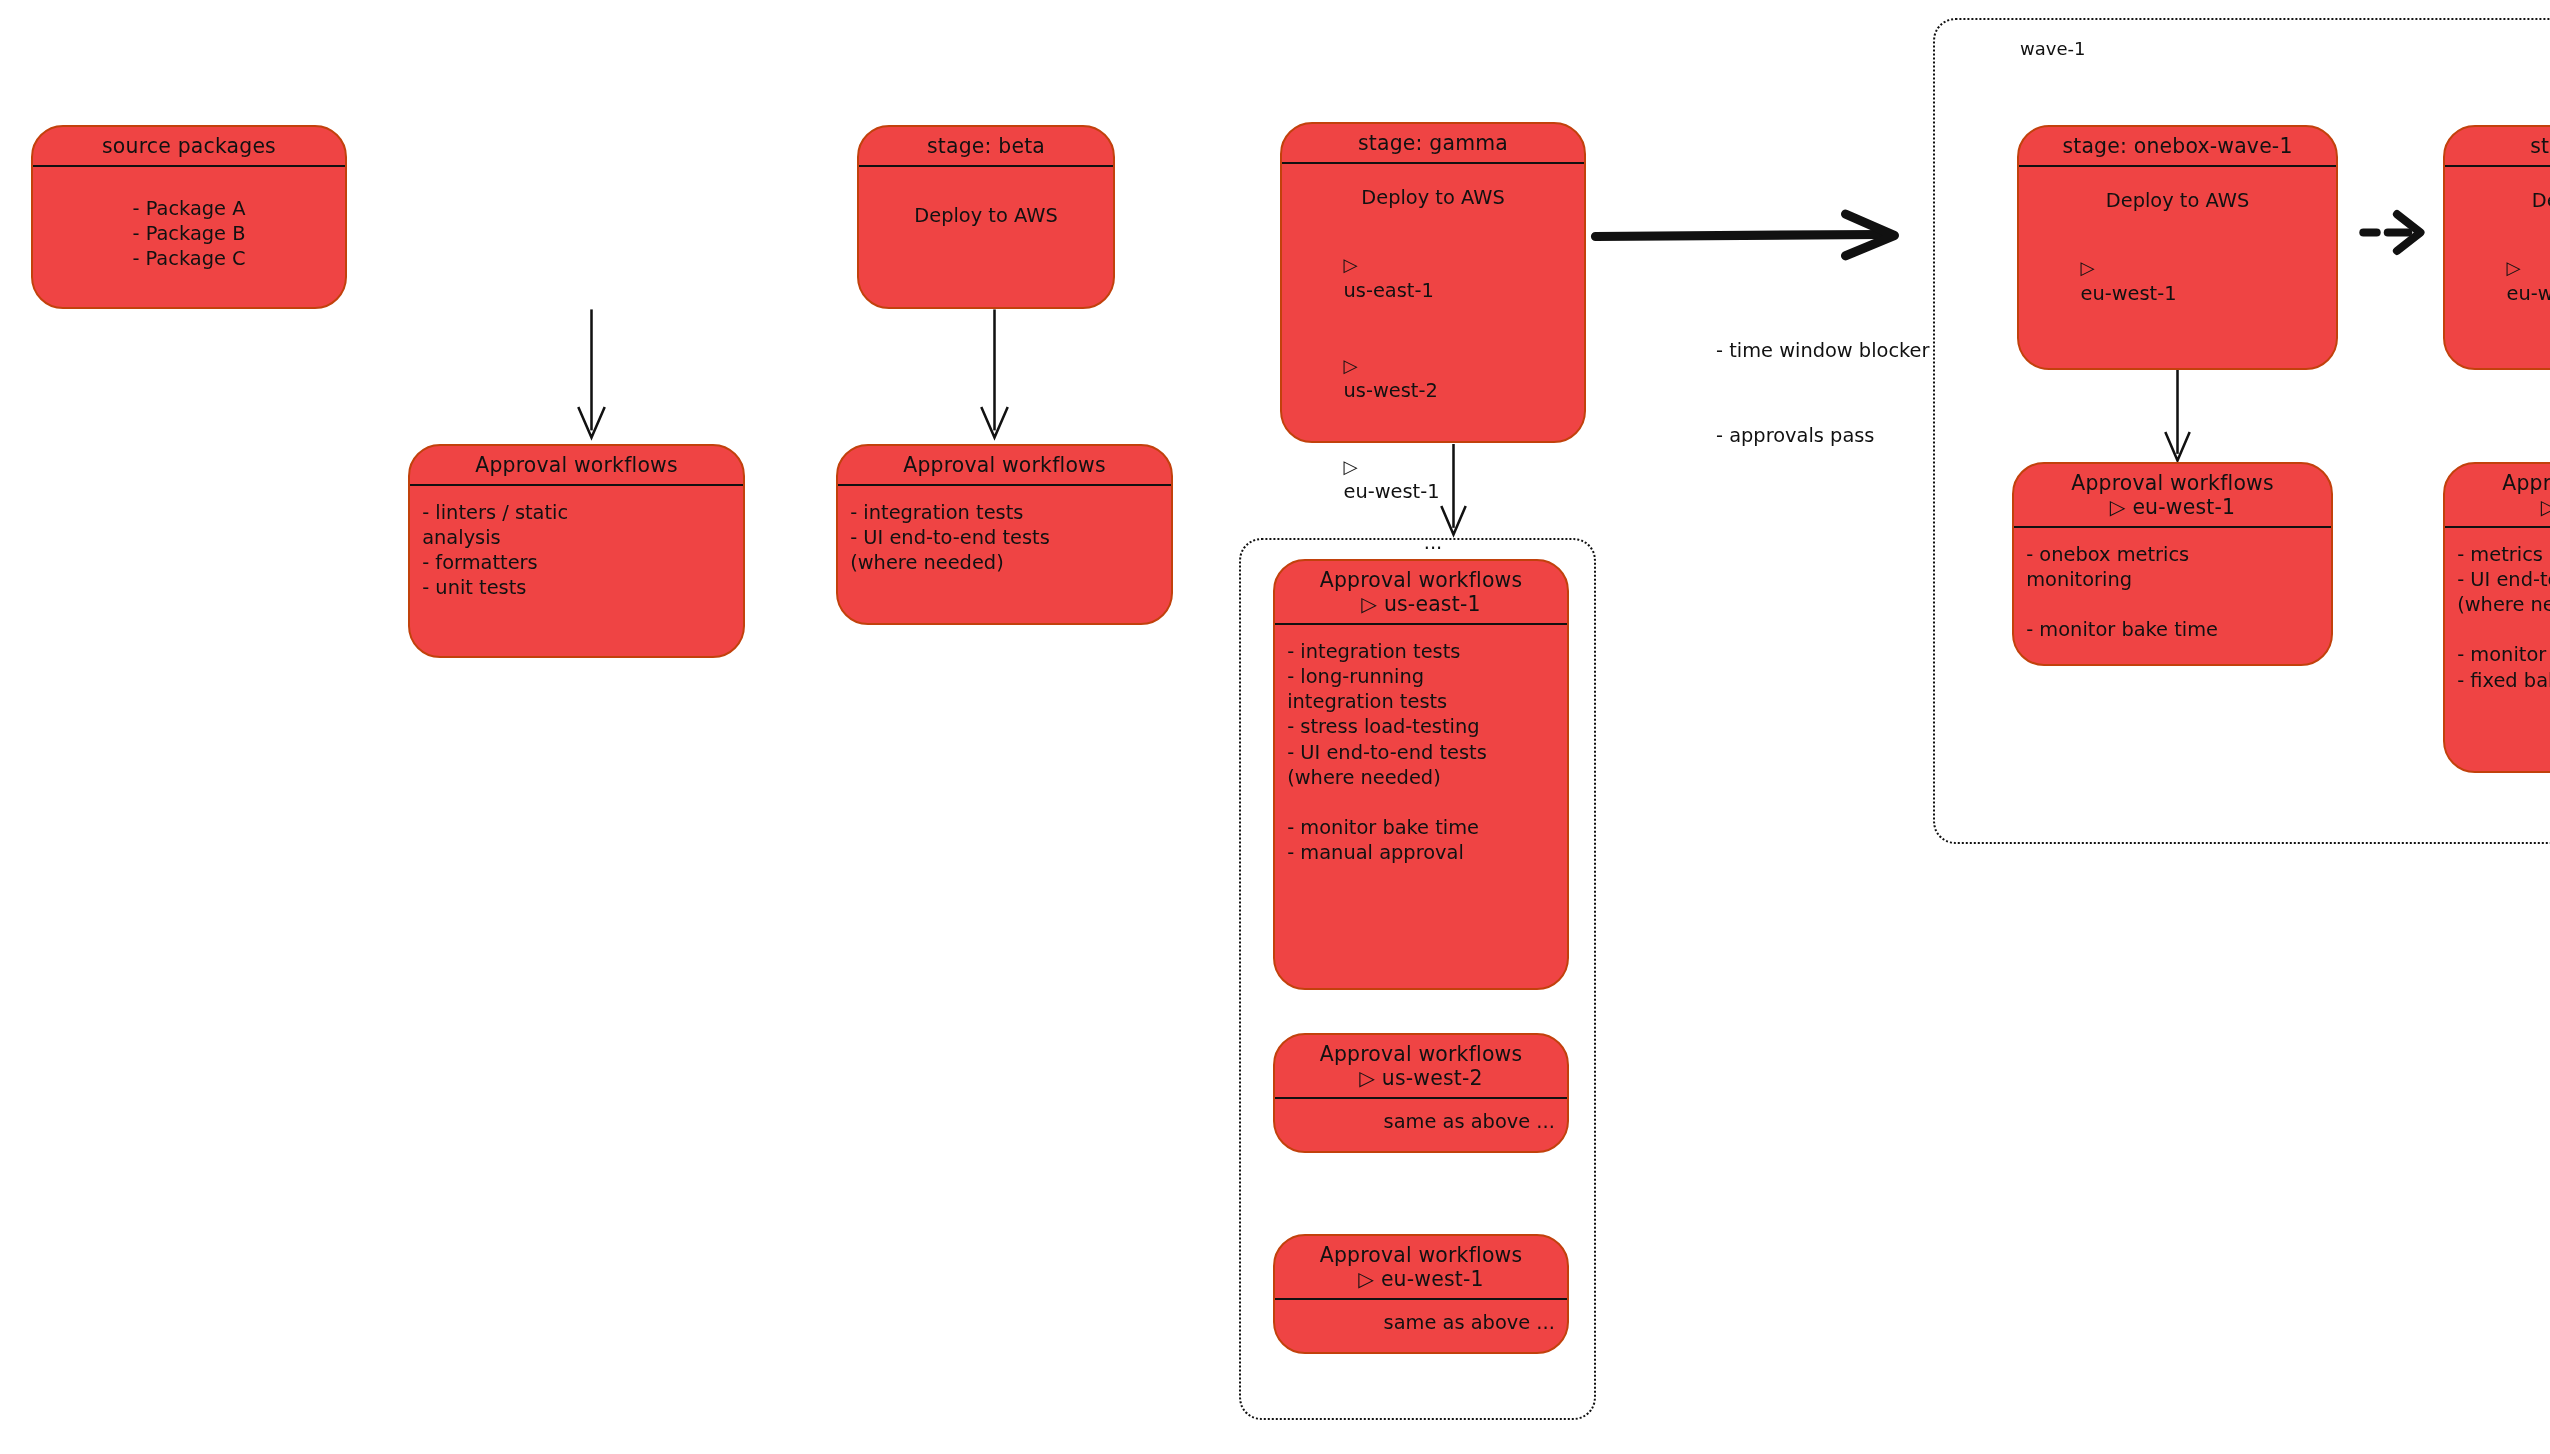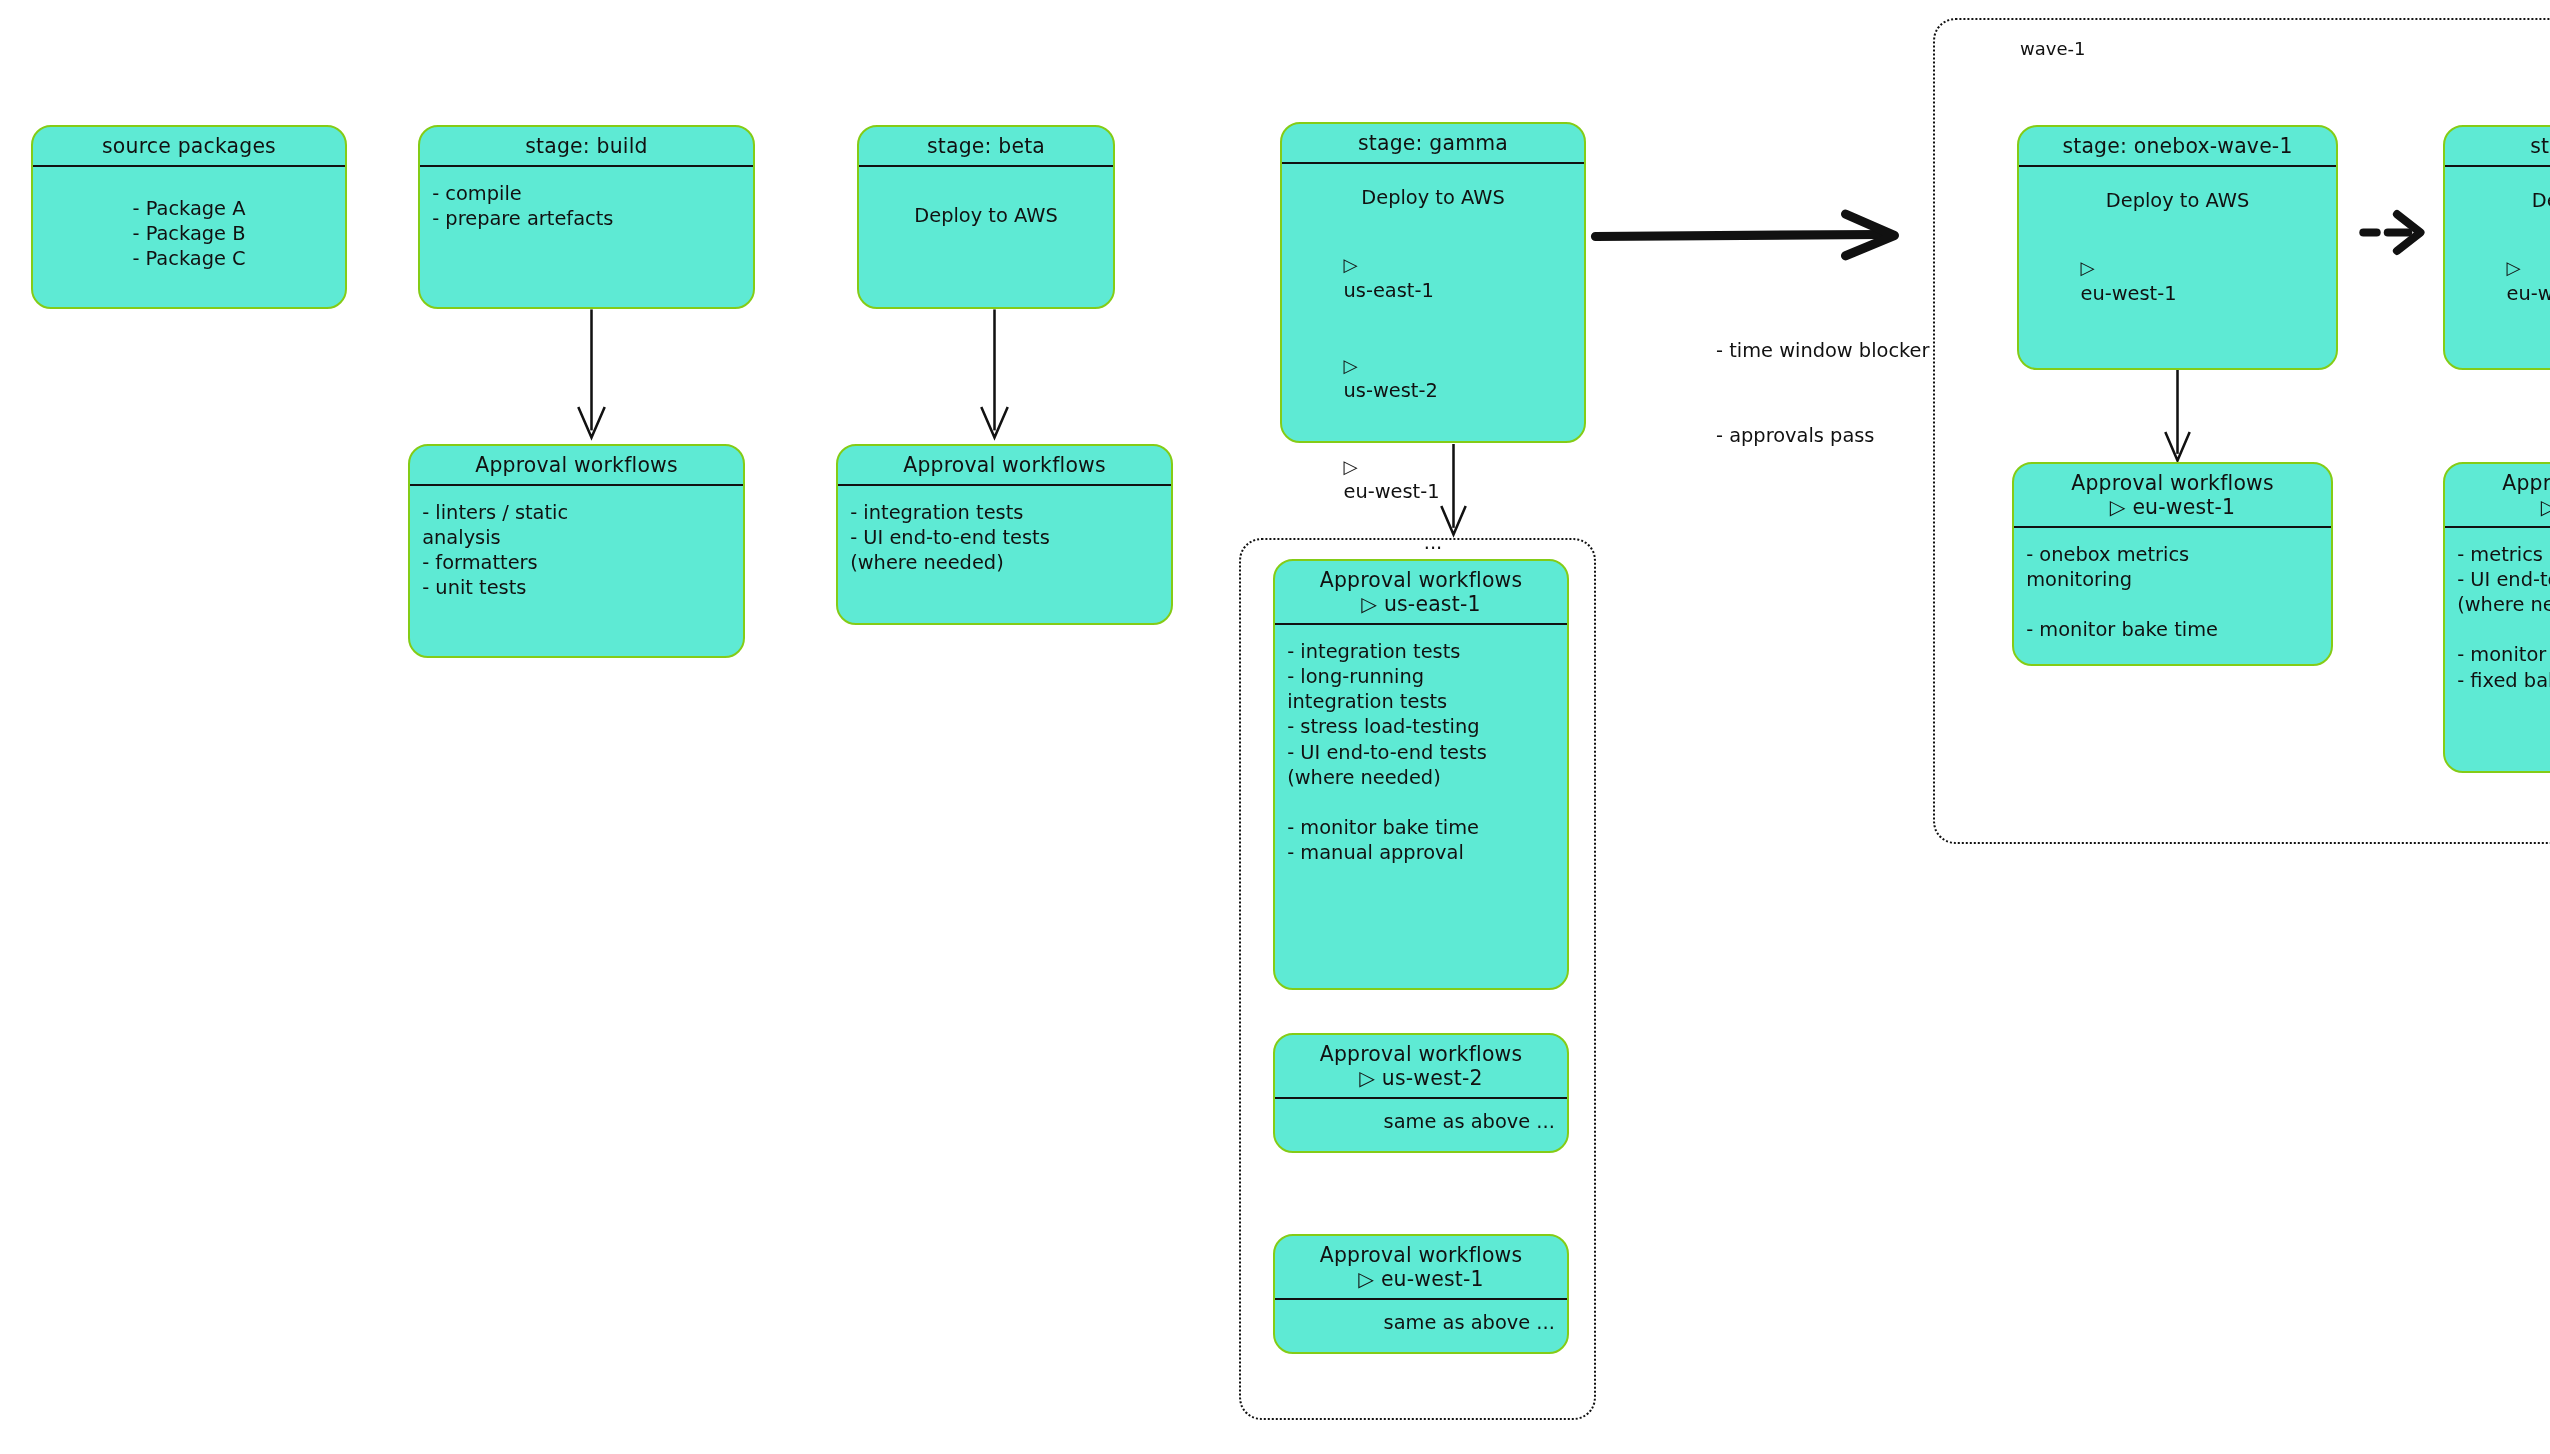--- a/index.html
+++ b/index.html
@@ -12,23 +12,23 @@
     width:4045px;
     height:1454px;
     background:#ffffff;
     overflow:hidden;
   }
 
   
   .card{
     position:absolute;
     box-sizing:border-box;
-    border:2px solid #84cc16;
-    border-radius:20px;
-    background:#5eead4;
+    border:2px solid #c2410c;
+    border-radius:32px;
+    background:#ef4444;
   }
   .card > .hdr{
     box-sizing:border-box;
     border-bottom:2px solid #111;
     border-radius:15.3px 15.3px 0 0;
     text-align:center;
     padding:7.1px 8.2px 7.1px;
     line-height:1.18;
     font-size:20.4px;
     letter-spacing:0.2px;
@@ -84,27 +84,20 @@
 
   <div class="card" style="left:31px; top:125px; width:316px; height:184px;">
     <div class="hdr">source packages</div>
     <div class="body center">
       <div class="ln">- Package A</div>
       <div class="ln">- Package B</div>
       <div class="ln">- Package C</div>
     </div>
   </div>
 
-  <div class="card" style="left:418px; top:125px; width:337px; height:184px;">
-    <div class="hdr">stage: build</div>
-    <div class="body">
-      <div class="ln">- compile</div>
-      <div class="ln">- prepare artefacts</div>
-    </div>
-  </div>
 
   <div class="arrow-down" style="left:561px; top:309px; width:61px; height:133px;">
     <svg width="61" height="133" viewBox="0 0 120 260">
       <path d="M60 0 L60 238" stroke="#111" stroke-width="5" fill="none"></path>
       <path d="M34 192 L60 252 L86 192" stroke="#111" stroke-width="5" fill="none"></path>
     </svg>
   </div>
 
   <div class="card" style="left:408px; top:444px; width:337px; height:214px;">
     <div class="hdr">Approval workflows</div>

